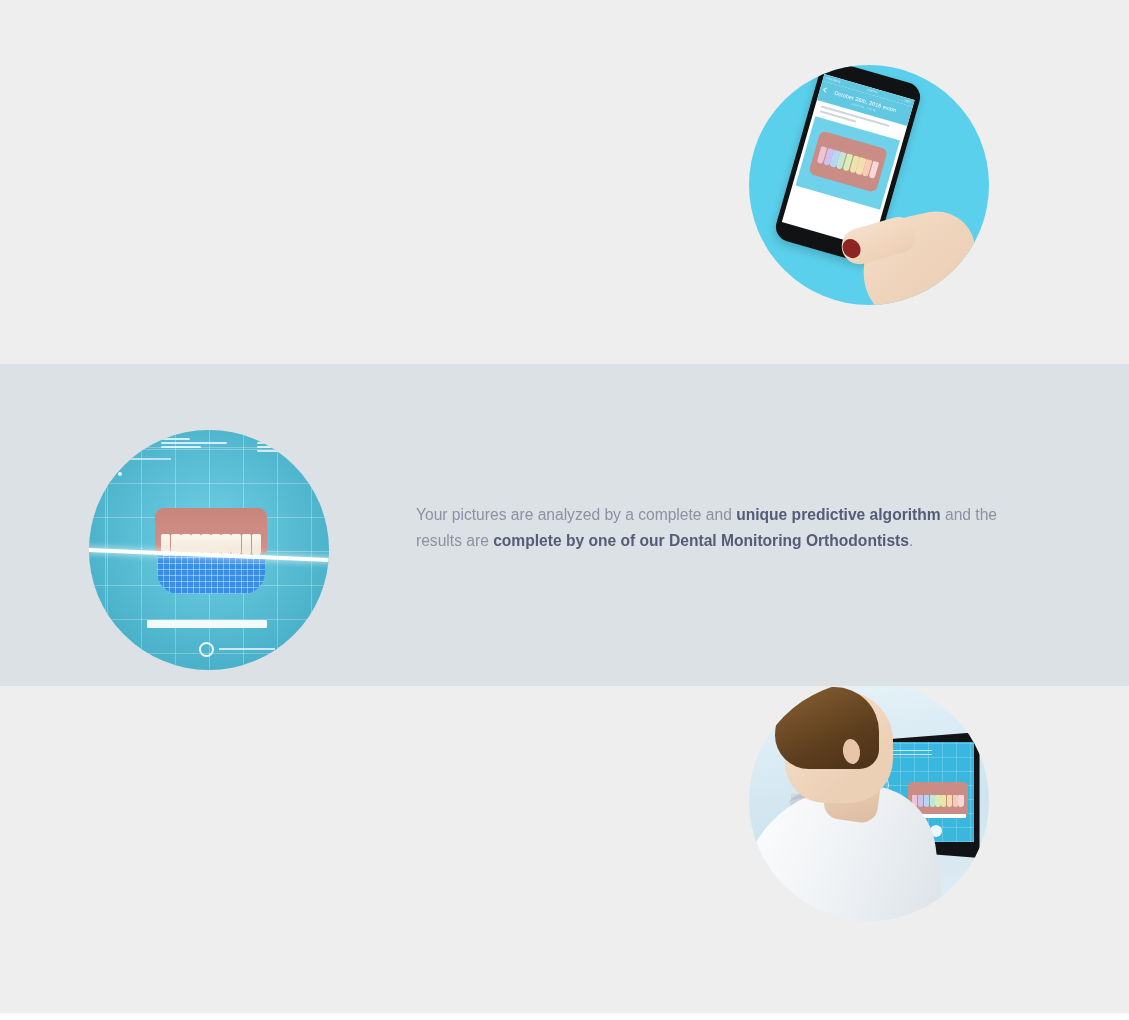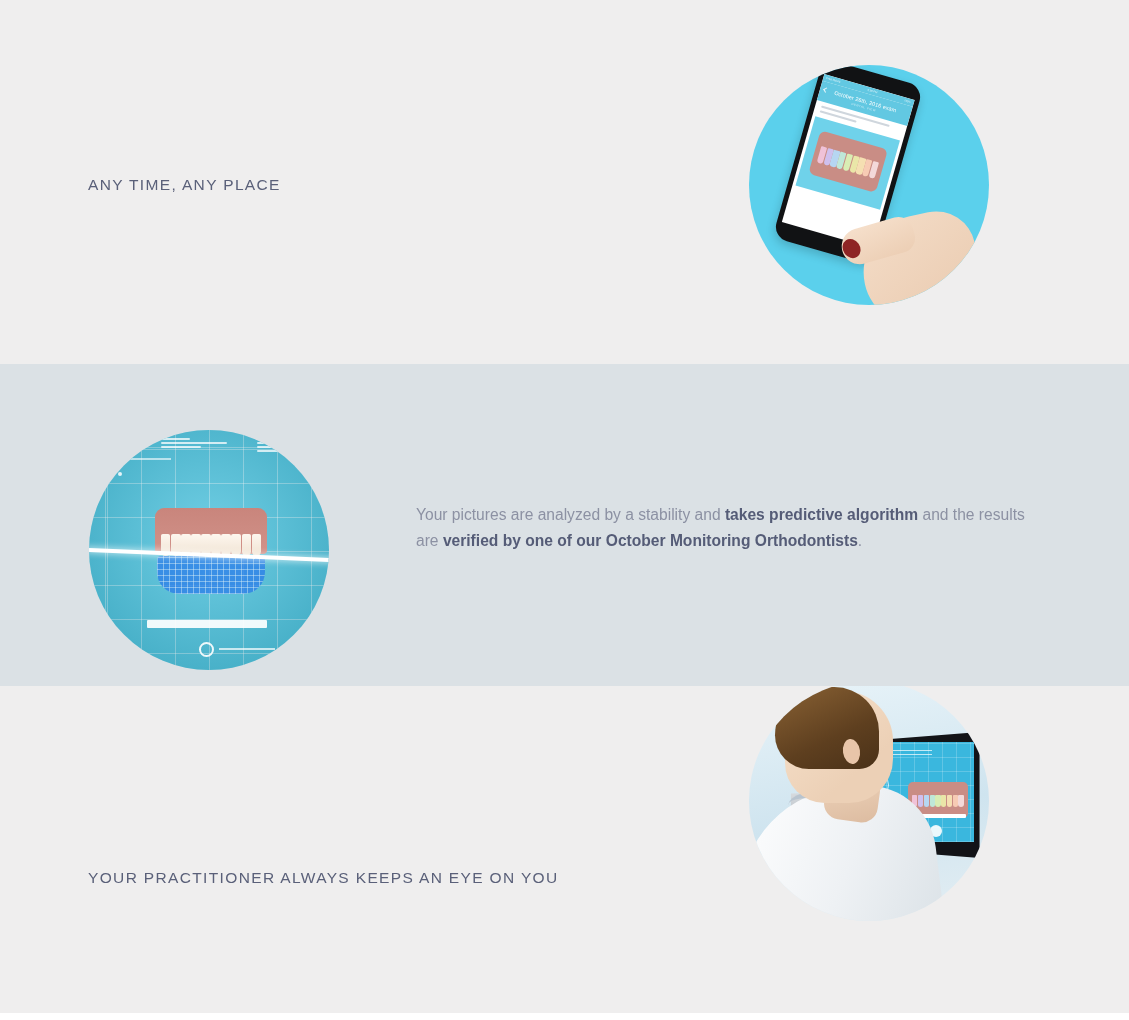--- a/index.html
+++ b/index.html
@@ -360,21 +360,20 @@
   }
 </style>
 </head>
 <body>
 
 <div class="page">
 
   <section class="section sec-light sec-1">
 
     <div class="textcol tc-1">
-      <div class="heading">ANY TIME, ANY PLACE</div>
     </div>
 
     <div class="illus ill-1">
 
       <div class="phone">
         <div class="phone-screen">
 
           <div class="ph-status">
             <span>Free Mobile</span>
             <span>4:56 PM</span>
@@ -417,21 +416,21 @@
         </div>
       </div>
 
     </div>
   </section>
 
   <section class="section sec-gray sec-2">
 
     <div class="textcol" style="left:416px; top:138px; width:615px;">
       <p class="body">
-        <span>Your pictures are analyzed by a stability and </span><b>takes predictive algorithm</b><span> and the results are </span><b>verified by one of our October Monitoring Orthodontists</b><span>.</span>
+        <span>Your pictures are analyzed by a complete and </span><b>unique predictive algorithm</b><span> and the results are </span><b>complete by one of our Dental Monitoring Orthodontists</b><span>.</span>
       </p>
     </div>
 
     <div class="illus" style="left:89px; top:66px; background:#4ec3de;">
       <div class="grid2"></div>
       <div class="glow2"></div>
 
       <div class="hud-tl">
         <i></i>
         <i></i>
@@ -465,21 +464,20 @@
 
       <div class="hud-bar"></div>
       <div class="hud-circle"></div>
       <div class="hud-b2"></div>
     </div>
   </section>
 
   <section class="section sec-light sec-3">
 
     <div class="textcol" style="left:88px; top:183px; width:615px;">
-      <div class="heading">YOUR PRACTITIONER ALWAYS KEEPS AN EYE ON YOU</div>
     </div>
 
     <div class="illus ill-3" style="left:749px; top:-5px;">
 
       <div class="keyboard">
           <i></i>
         </div>
       <div class="mon-stand"></div>
 
       <div class="monitor">

